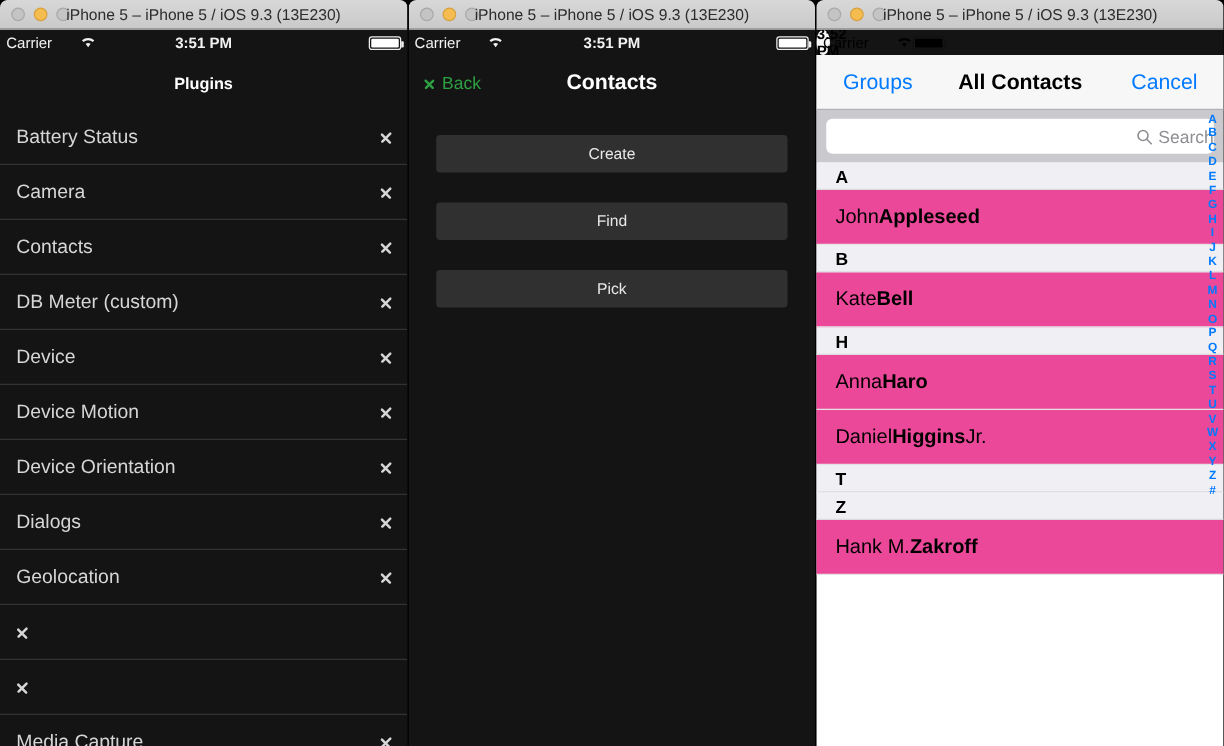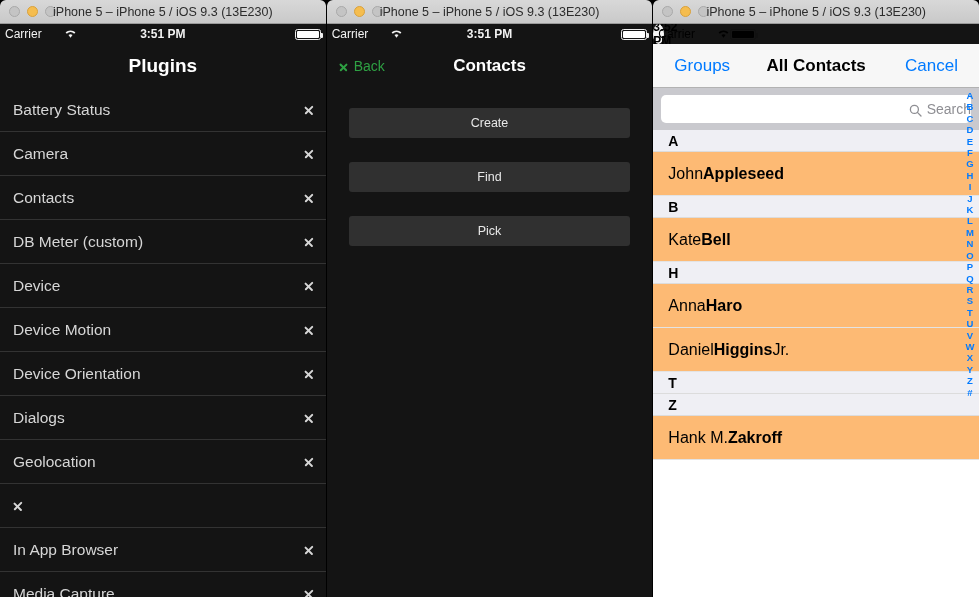--- a/index.html
+++ b/index.html
@@ -70,21 +70,21 @@
   .batt.outline .fill { position:absolute; top:1px; left:1px; bottom:1px; right:1px; background:#ffffff; border-radius:1px; }
   .batt.outline .nub { position:absolute; right:-3px; top:3px; width:2px; height:5px; background:#f0f0f0; border-radius:0 1px 1px 0; }
   .batt.solid { border: 1px solid #111; }
   .batt.solid .fill { position:absolute; top:1px; left:1px; bottom:1px; right:1px; background:#000; border-radius:1px; }
   .batt.solid .nub { position:absolute; right:-3px; top:3px; width:2px; height:5px; background:#111; border-radius:0 1px 1px 0; }
 
   
   .p1-body { background:#141414; height: calc(100% - 20px); overflow: hidden; }
   .p1-nav {
     height: 44px; display:flex; align-items:center; justify-content:center;
-    color:#fff; font-size:19px; font-weight:bold;
+    color:#fff; font-size:13px; font-weight:bold;
   }
   .p1-list { }
   .p1-row {
     height: 44px;
     display:flex; align-items:center;
     padding: 0 12px 0 13px;
     border-bottom: 1px solid #333333;
     color: #d6d6d6;
     font-size: 15.5px;
   }
@@ -149,21 +149,21 @@
 
   .p3-list { position: relative; }
   .sec-hdr {
     height: 22px; background:#efeff4;
     display:flex; align-items:center;
     padding-left: 15px;
     font-size: 14px; font-weight: bold; color:#000;
     border-bottom: 1px solid #dcdcdc;
   }
   .c-row {
-    height: 44px; background:#fdba74;
+    height: 44px; background:#ec4899;
     display:flex; align-items:center;
     padding-left: 15px;
     font-size: 16px; color:#000;
     border-bottom: 1px solid #e3e3e3;
   }
   .c-row b { font-weight: bold; }
   .c-row .reg { font-weight: normal; }
 
   .index-bar {
     position: absolute; right: 2px; top: 46px;
@@ -245,21 +245,20 @@
               <span class="chev"></span>
             </div>
           <div class="p1-row">
               <span class="lbl">Geolocation</span>
               <span class="chev"></span>
             </div>
           <div class="p1-row">
               <span class="chev"></span>
             </div>
           <div class="p1-row">
-              <span class="lbl">In App Browser</span>
               <span class="chev"></span>
             </div>
           <div class="p1-row">
               <span class="lbl">Media Capture</span>
               <span class="chev"></span>
             </div>
         </div>
       </div>
     </div>
   </div>

